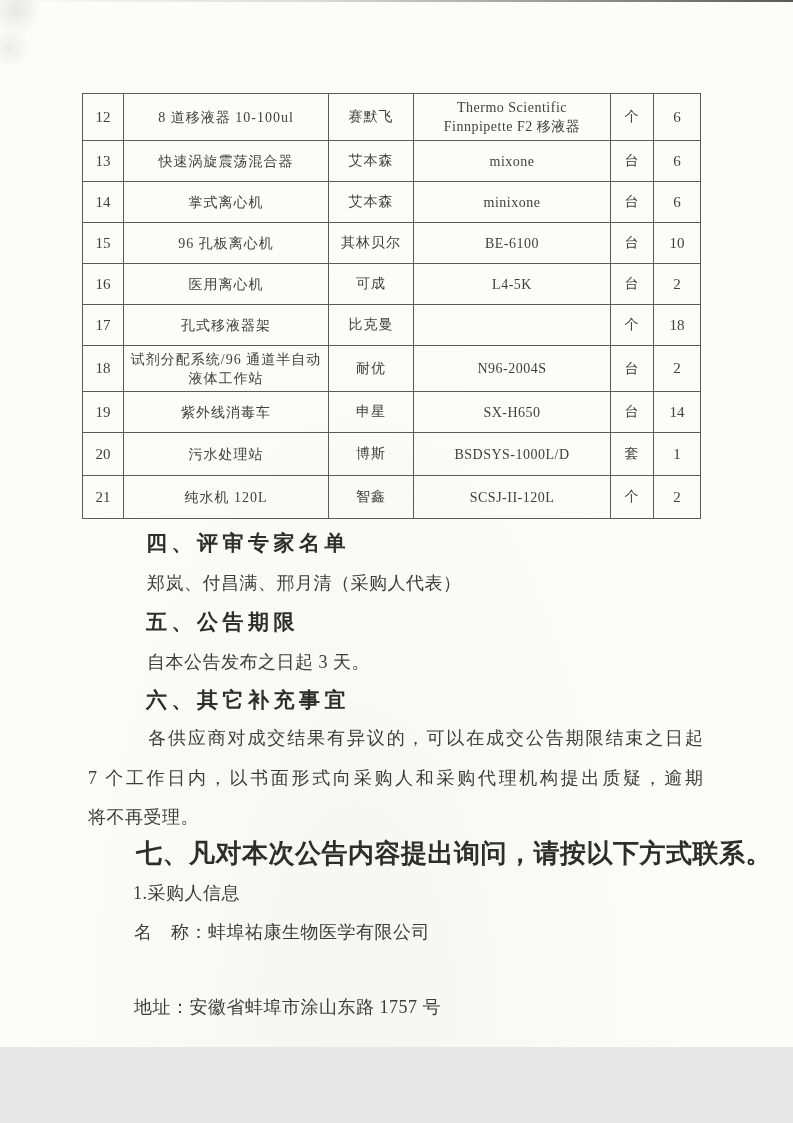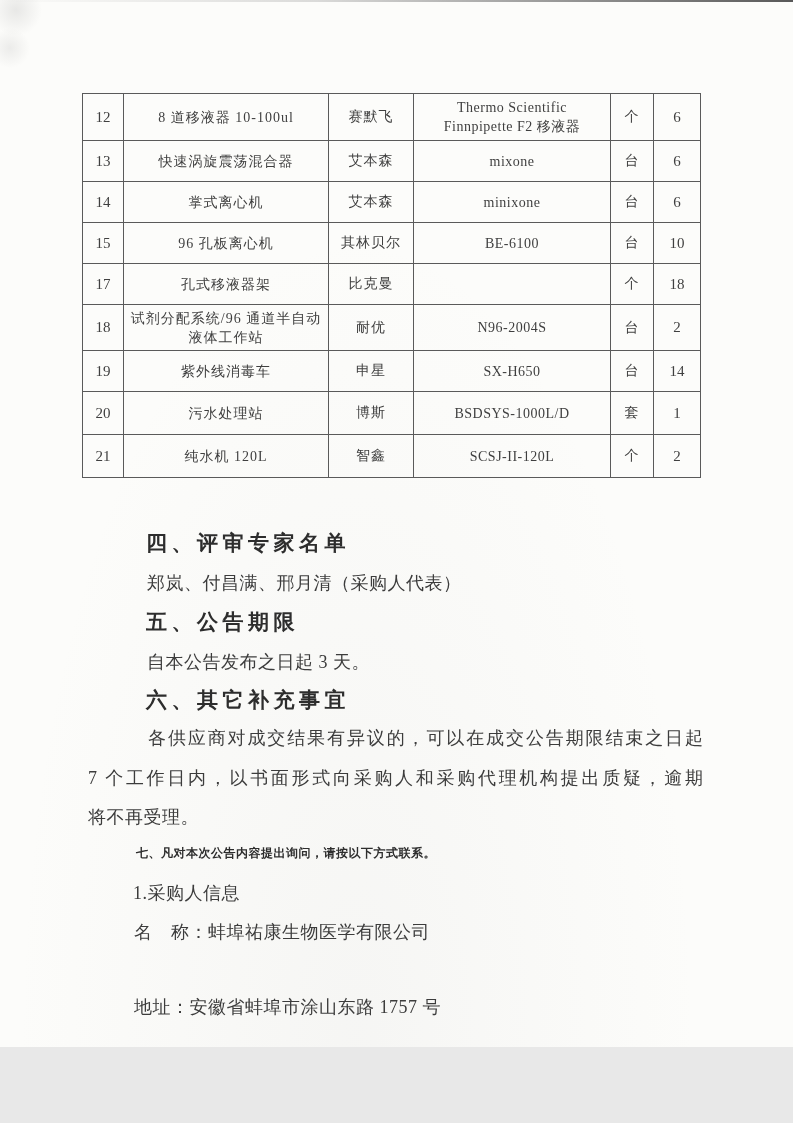--- a/index.html
+++ b/index.html
@@ -44,21 +44,21 @@
   table.equip td.item  { line-height:19px; }
   tr.h47 { height:47px; } tr.h41 { height:41px; }
   tr.h46 { height:46px; } tr.h43 { height:43px; }
   
   .line { position:absolute; line-height:26px; font-size:18px; white-space:nowrap; }
   .heading {
     font-family:"Liberation Sans", sans-serif;
     font-weight:700; font-size:21px; color:#2d2d2d;
     letter-spacing:4.5px;
   }
-  .heading.tight { font-size:12px; letter-spacing:0.5px; }
+  .heading.tight { font-size:26px; letter-spacing:0.5px; }
   .just { text-align:justify; text-align-last:justify; white-space:normal; letter-spacing:1px; }
   .body-ls { letter-spacing:0.5px; }
 </style>
 </head>
 <body>
 
 <div class="page">
 
   <div class="top-edge"></div>
 
@@ -97,20 +97,28 @@
         <td class="unit">台</td>
         <td class="qty">6</td>
       </tr>
       <tr class="h41">
         <td class="num">15</td>
         <td class="item">96 孔板离心机</td>
         <td class="brand">其林贝尔</td>
         <td class="model">BE-6100</td>
         <td class="unit">台</td>
         <td class="qty">10</td>
+      </tr>
+      <tr class="h41">
+        <td class="num">16</td>
+        <td class="item">医用离心机</td>
+        <td class="brand">可成</td>
+        <td class="model">L4-5K</td>
+        <td class="unit">台</td>
+        <td class="qty">2</td>
       </tr>
       <tr class="h41">
         <td class="num">17</td>
         <td class="item">孔式移液器架</td>
         <td class="brand">比克曼</td>
         <td class="model"></td>
         <td class="unit">个</td>
         <td class="qty">18</td>
       </tr>
       <tr class="h46">

